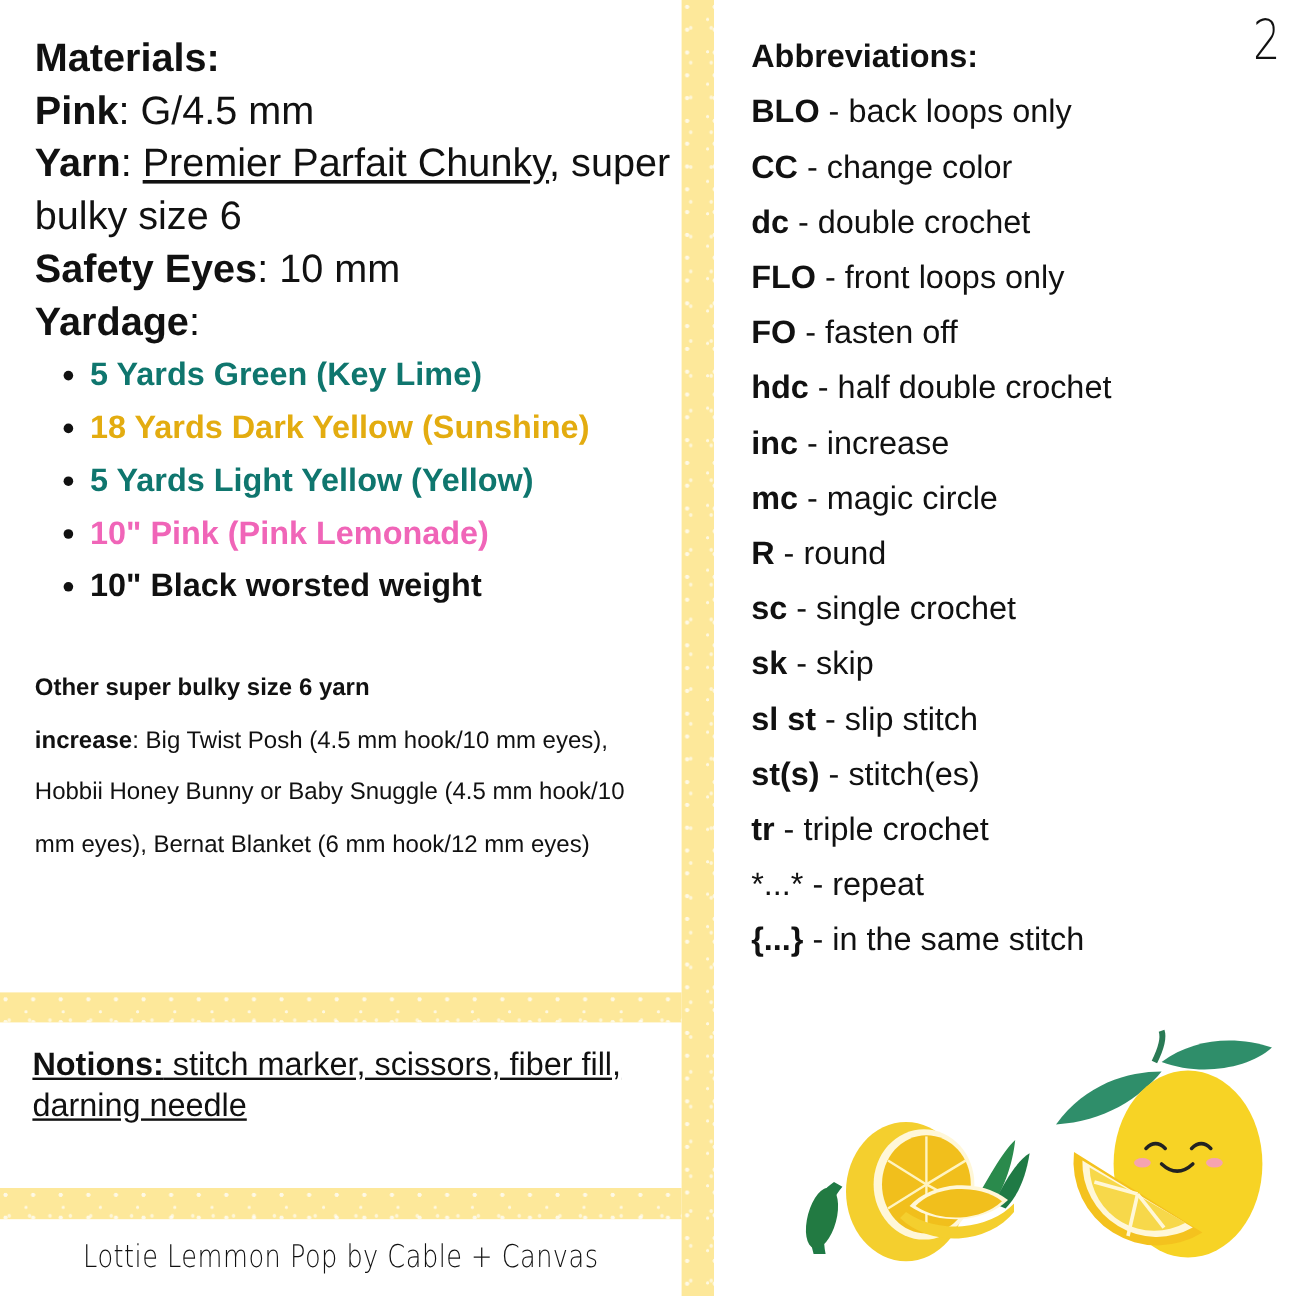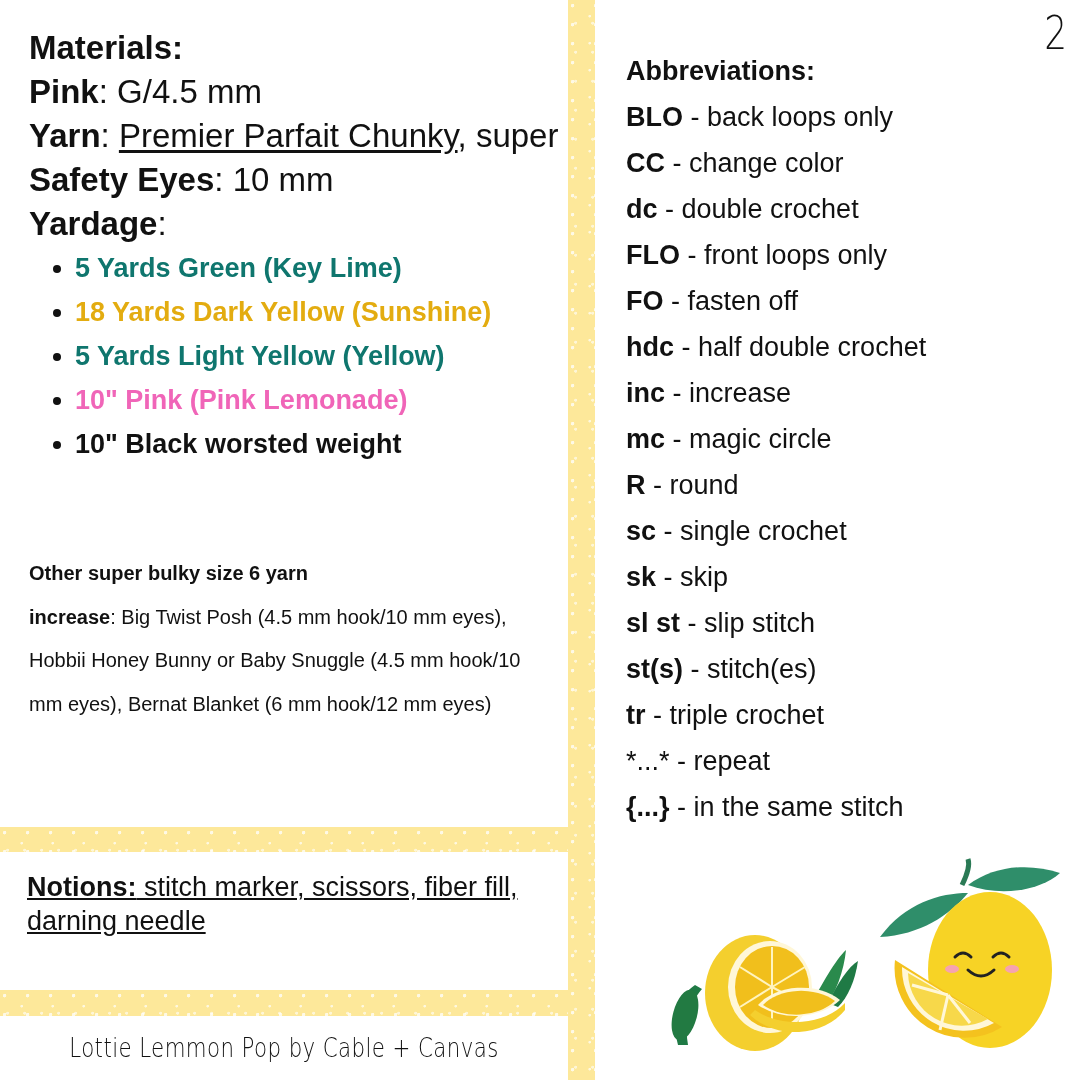--- a/index.html
+++ b/index.html
@@ -40,21 +40,21 @@
   .notions { position: absolute; left: 27px; top: 870px; width: 520px; font-size: 27px; line-height: 34px; text-decoration: underline; }
 
   .footer-credit {
     position: absolute; left: 0; top: 1016px; width: 568px; height: 64px;
     display: flex; align-items: center; justify-content: center;
     font-family: "DejaVu Sans", sans-serif; font-size: 26px; font-weight: 300;
     letter-spacing: 0.5px; color: #111;
     transform: scaleX(0.82); transform-origin: center;
   }
 
-  .right-col { position: absolute; left: 626px; top: 24px; width: 440px; margin-top: 24px; }
+  .right-col { position: absolute; left: 626px; top: 24px; width: 440px; }
   .abbr-row { font-size: 27px; line-height: 46px; white-space: nowrap; }
 
   .lemon-art { position: absolute; left: 650px; top: 855px; width: 430px; height: 225px; }
 </style>
 </head>
 <body>
 
 <div class="band band-vertical"></div>
 <div class="band band-h1"></div>
 <div class="band band-h2"></div>
@@ -62,20 +62,21 @@
 <div class="page-number">2</div>
 
 <section class="left-col">
   <div class="line b">Materials:</div>
   <div class="line">
     <span class="b">Pink</span><span>: G/4.5 mm</span>
   </div>
   <div class="line">
     <span class="b">Yarn</span><span>: </span><span class="u">Premier Parfait Chunky</span><span>, super</span>
   </div>
+  <div class="line">bulky size 6</div>
   <div class="line">
     <span class="b">Safety Eyes</span><span>: 10 mm</span>
   </div>
   <div class="line">
     <span class="b">Yardage</span><span>:</span>
   </div>
   <ul class="yard-list">
     <li><span class="bullet"></span><span style="color:#0f766e">5 Yards Green (Key Lime)</span></li>
     <li><span class="bullet"></span><span style="color:#e3ac10">18 Yards Dark Yellow (Sunshine)</span></li>
     <li><span class="bullet"></span><span style="color:#0f766e">5 Yards Light Yellow (Yellow)</span></li>

